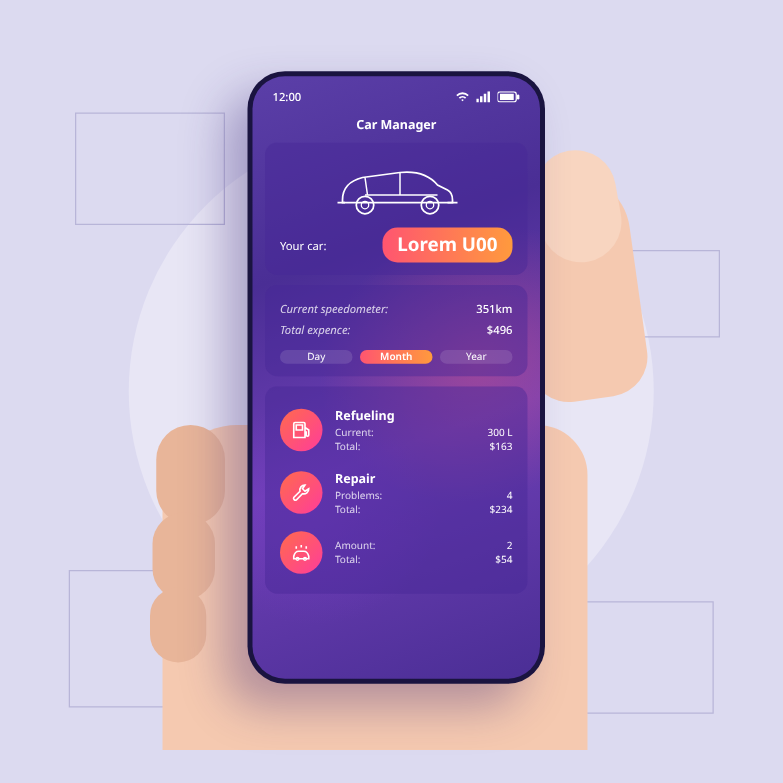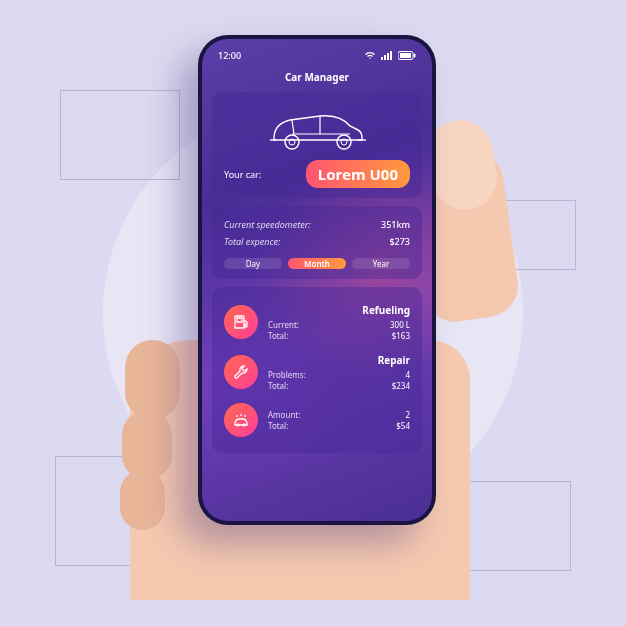--- a/index.html
+++ b/index.html
@@ -59,21 +59,21 @@
   position: absolute;
   background: #e8b599;
   border-radius: 30px;
 }
 .fg1 { left: 5px; top: 280px; width: 55px; height: 80px; }
 .fg2 { left: 2px; top: 350px; width: 50px; height: 70px; }
 .fg3 { left: 0px; top: 410px; width: 45px; height: 60px; }
 
 .phone {
   position: absolute;
-  left: 198px; top: 35px;
+  left: 198px; top: 57px;
   width: 238px; height: 490px;
   background: #1a1440;
   border-radius: 30px;
   box-shadow: -18px 18px 35px rgba(60,40,120,0.35);
   padding: 4px;
 }
 .screen {
   width: 100%; height: 100%;
   border-radius: 26px;
   background: linear-gradient(160deg, #5b3fa8 0%, #4a2e95 30%, #6e3fb5 60%, #4a2e95 100%);
@@ -167,21 +167,21 @@
   padding: 6px 0;
 }
 .item-icon {
   width: 34px; height: 34px;
   border-radius: 50%;
   background: linear-gradient(135deg, #ff6a4d, #ff3d9a);
   display: flex; align-items: center; justify-content: center;
   flex-shrink: 0;
 }
 .item-body { flex: 1; }
-.item-title { font-size: 10px; font-weight: 700; margin-bottom: 2px; text-align: right; }
+.item-title { font-size: 10px; font-weight: 700; margin-bottom: 2px; }
 .item-line {
   display: flex; justify-content: space-between;
   font-size: 8px; color: rgba(255,255,255,0.8);
 }
 .item-line .v { color: #fff; }
 </style>
 </head>
 <body>
 
 <div class="bg-circle"></div>
@@ -251,21 +251,21 @@
       </div>
     </div>
 
     <div class="card">
       <div class="stat-row">
         <span class="stat-label">Current speedometer:</span>
         <span class="stat-val">351km</span>
       </div>
       <div class="stat-row">
         <span class="stat-label">Total expence:</span>
-        <span class="stat-val">$273</span>
+        <span class="stat-val">$496</span>
       </div>
       <div class="period-row">
         <div class="period-btn">Day</div>
         <div class="period-btn active">Month</div>
         <div class="period-btn">Year</div>
       </div>
     </div>
 
     <div class="card">
 

